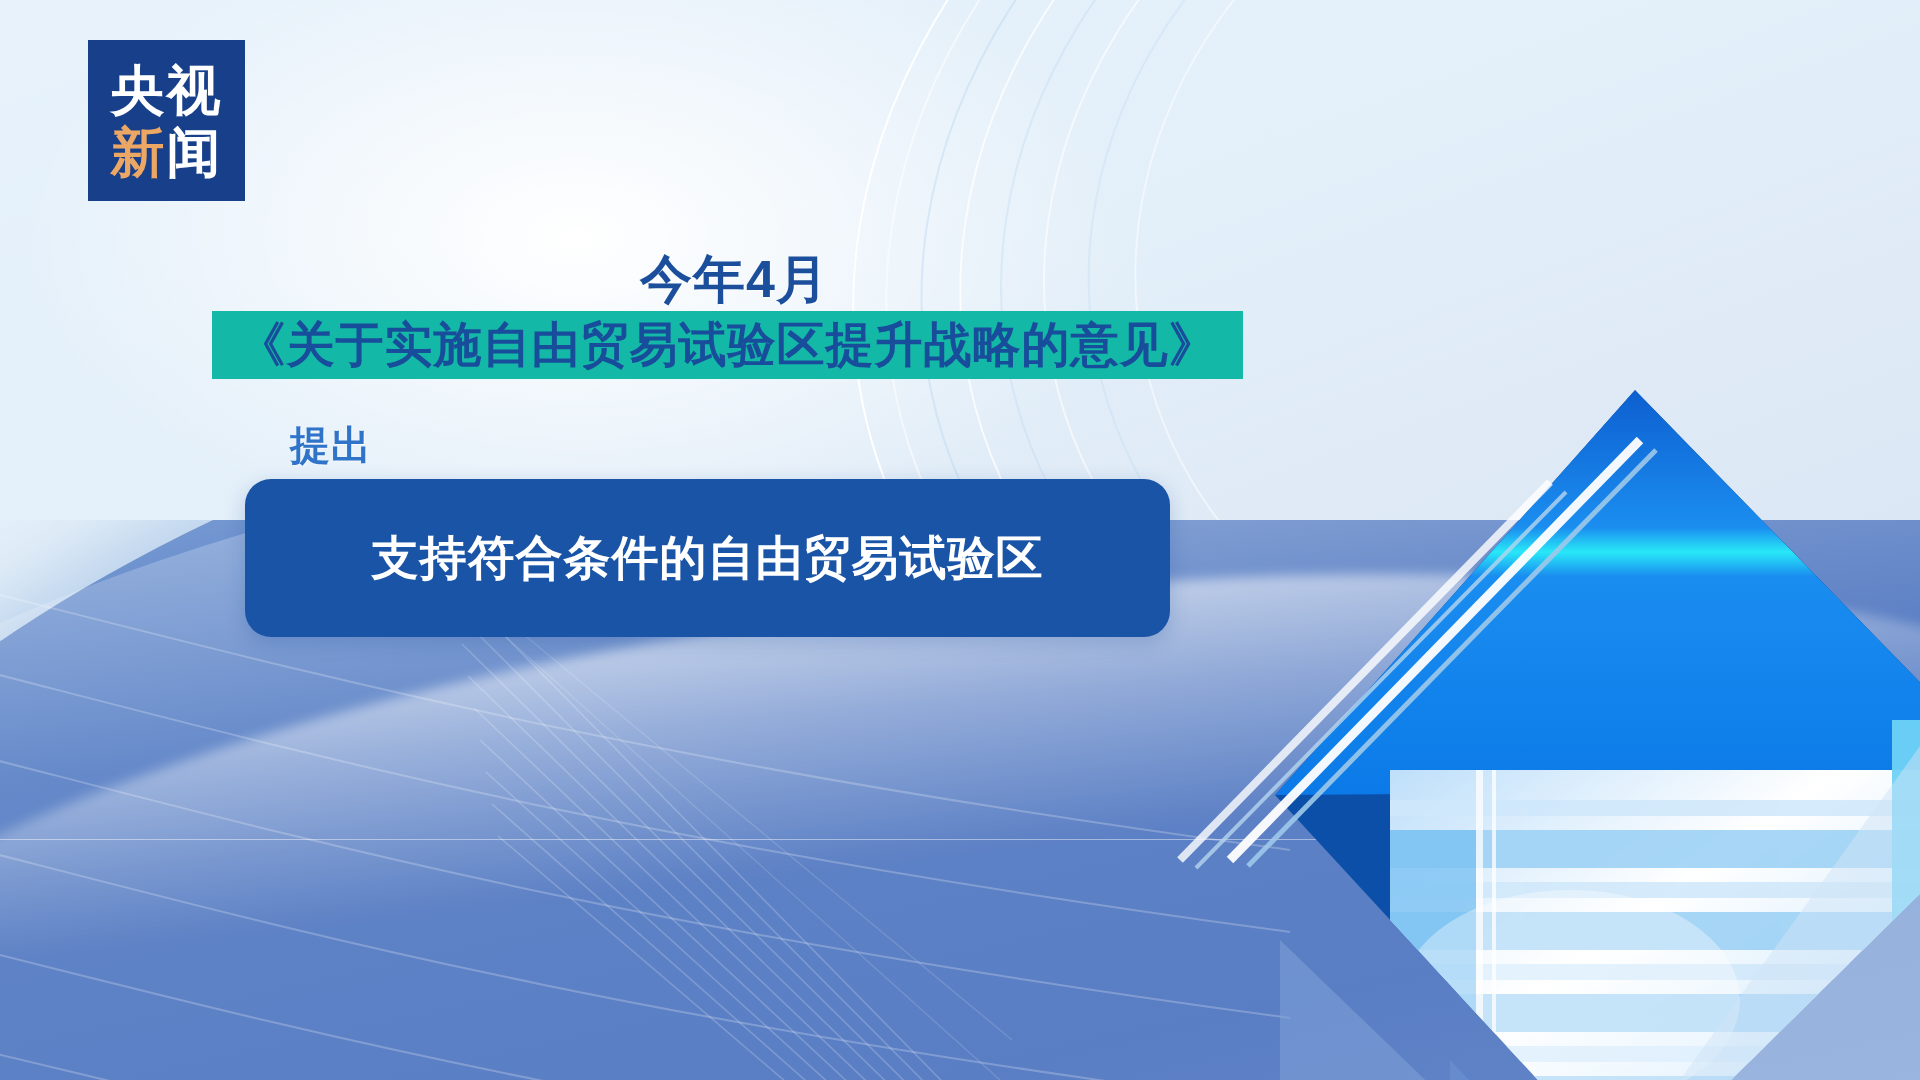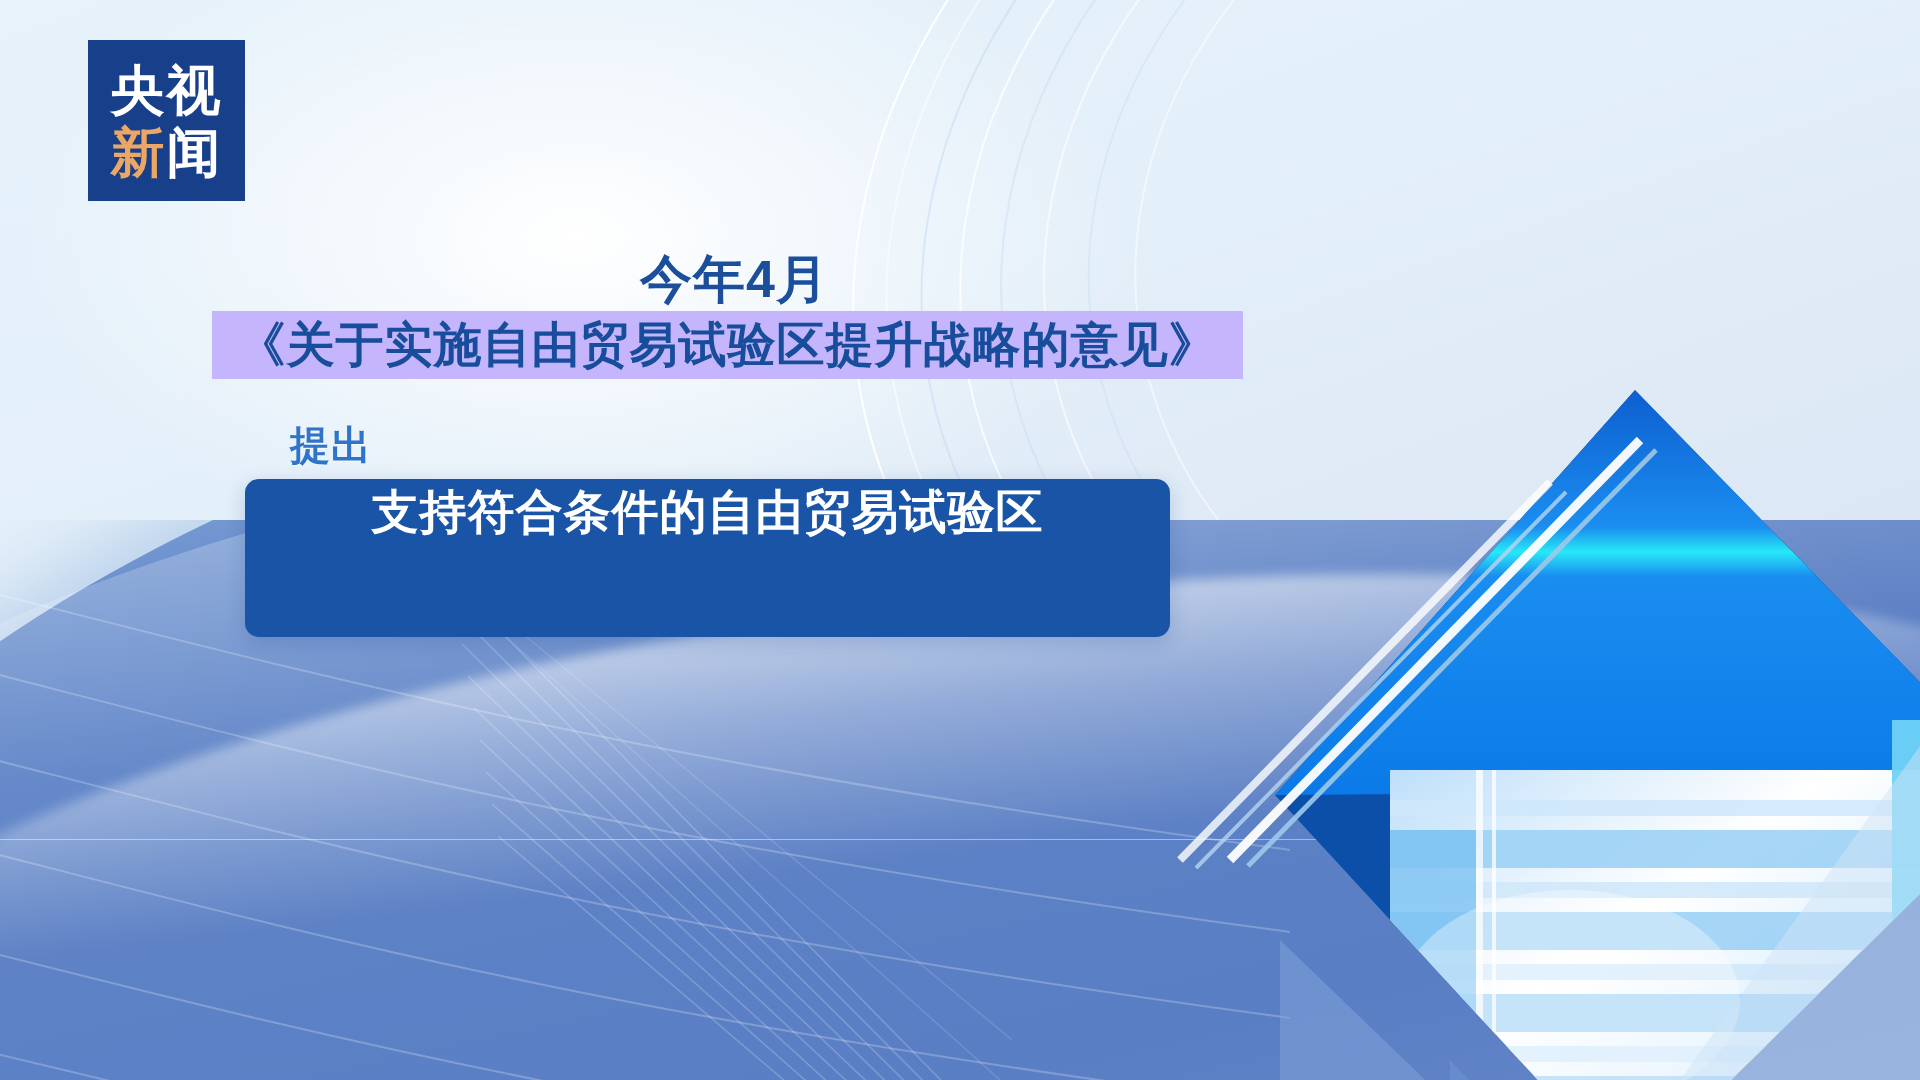--- a/index.html
+++ b/index.html
@@ -80,37 +80,37 @@
   .logo-row-2 .c2{color:#ffffff;}
 
   
   .kicker{
     position:absolute;left:640px;top:245px;
     font-size:52px;font-weight:700;color:#1b4f9c;letter-spacing:1px;
     text-shadow:1px 1px 0 rgba(255,255,255,.6);
   }
   .title-band{
     position:absolute;left:212px;top:311px;width:1031px;height:68px;
-    background:#c4b5fd;
+    background:#14b8a6;
     display:flex;align-items:center;justify-content:center;
   }
   .title-text{
     font-size:48px;font-weight:700;color:#184d9c;letter-spacing:1px;
     white-space:nowrap;
   }
   .lead{
     position:absolute;left:290px;top:418px;
     font-size:40px;font-weight:700;color:#2f74c8;letter-spacing:1px;
     text-shadow:1px 1px 0 rgba(255,255,255,.6);
     text-align:center;
   }
   .callout{
     position:absolute;left:245px;top:479px;width:925px;height:158px;
-    background:#1a54a6;border-radius:14px;
-    display:flex;flex-direction:column;align-items:center;
+    background:#1a54a6;border-radius:26px;
+    display:flex;flex-direction:column;align-items:center;justify-content:center;
     box-shadow:0 6px 20px rgba(25,72,150,.22);
   }
   .callout-line{
     color:#ffffff;font-size:47px;font-weight:700;line-height:66px;letter-spacing:1px;
     white-space:nowrap;
   }
 </style>
 </head>
 <body>
 

